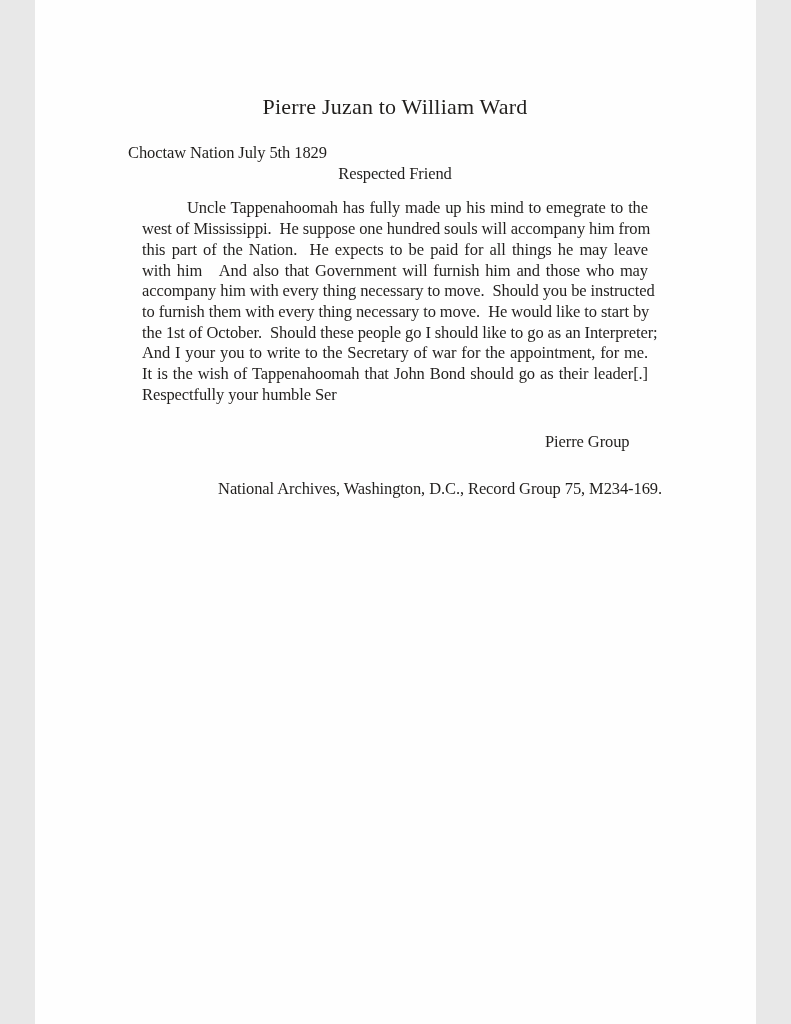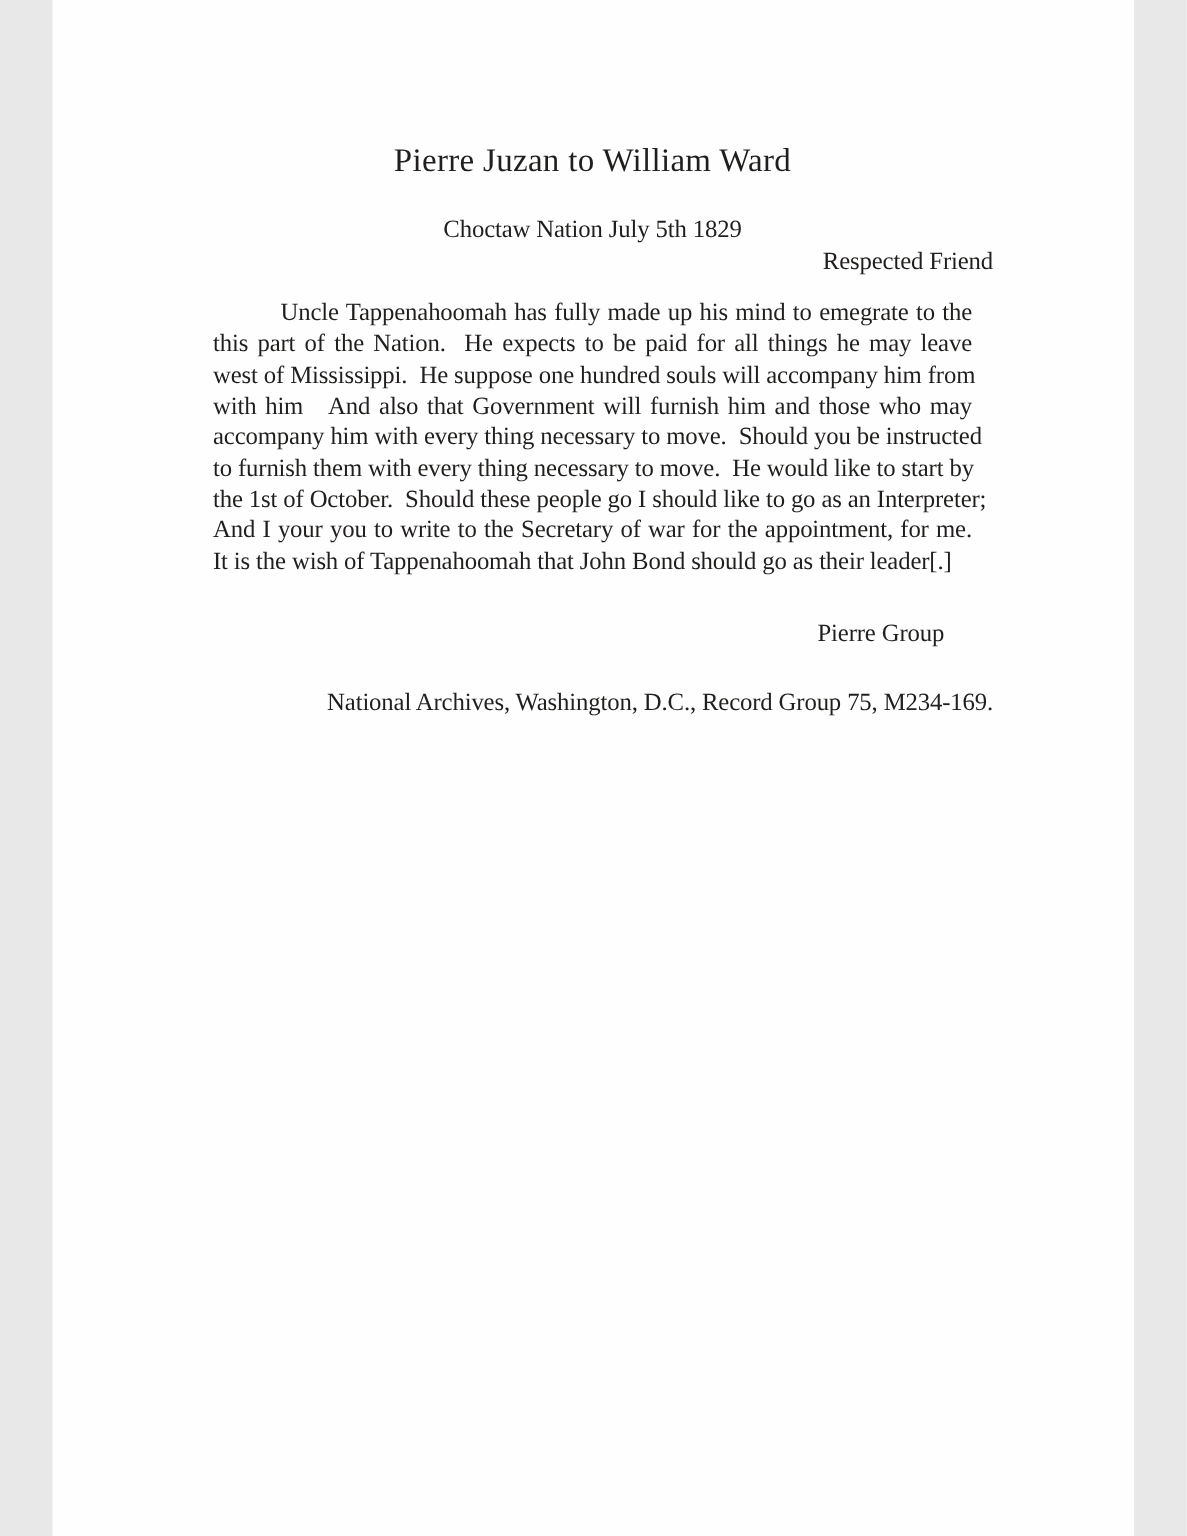--- a/index.html
+++ b/index.html
@@ -25,24 +25,24 @@
   }
   .doc-title {
     text-align: center;
     font-size: 22px;
     line-height: 26px;
     letter-spacing: 0.2px;
     margin: 0 0 23px 0;
     font-weight: normal;
   }
   .dateline {
-    text-align: center;
+    text-align: left;
   }
   .salutation {
-    text-align: right;
+    text-align: center;
   }
   .body-lines {
     margin: 14px;
   }
   .body-line {
     text-align: justify;
     text-align-last: justify;
     white-space: nowrap;
   }
   .body-line:first-child {
@@ -67,28 +67,29 @@
   <div class="content">
 
     <h1 class="doc-title">Pierre Juzan to William Ward</h1>
 
     <div class="dateline">Choctaw Nation July 5th 1829</div>
 
     <div class="salutation">Respected Friend</div>
 
     <div class="body-lines">
         <div class="body-line">Uncle Tappenahoomah has fully made up his mind to emegrate to the</div>
+        <div class="body-line">west of Mississippi.&nbsp; He suppose one hundred souls will accompany him from</div>
         <div class="body-line">this part of the Nation.&nbsp; He expects to be paid for all things he may leave</div>
-        <div class="body-line">west of Mississippi.&nbsp; He suppose one hundred souls will accompany him from</div>
         <div class="body-line">with him&nbsp;&nbsp; And also that Government will furnish him and those who may</div>
         <div class="body-line">accompany him with every thing necessary to move.&nbsp; Should you be instructed</div>
         <div class="body-line">to furnish them with every thing necessary to move.&nbsp; He would like to start by</div>
         <div class="body-line">the 1st of October.&nbsp; Should these people go I should like to go as an Interpreter;</div>
         <div class="body-line">And I your you to write to the Secretary of war for the appointment, for me.</div>
         <div class="body-line">It is the wish of Tappenahoomah that John Bond should go as their leader[.]</div>
+        <div class="body-line">Respectfully your humble Ser</div>
       </div>
 
     <div class="signature">Pierre Group</div>
 
     <div class="citation">National Archives, Washington, D.C., Record Group 75, M234-169.</div>
 
   </div>
 </div>
 
 </body></html>

